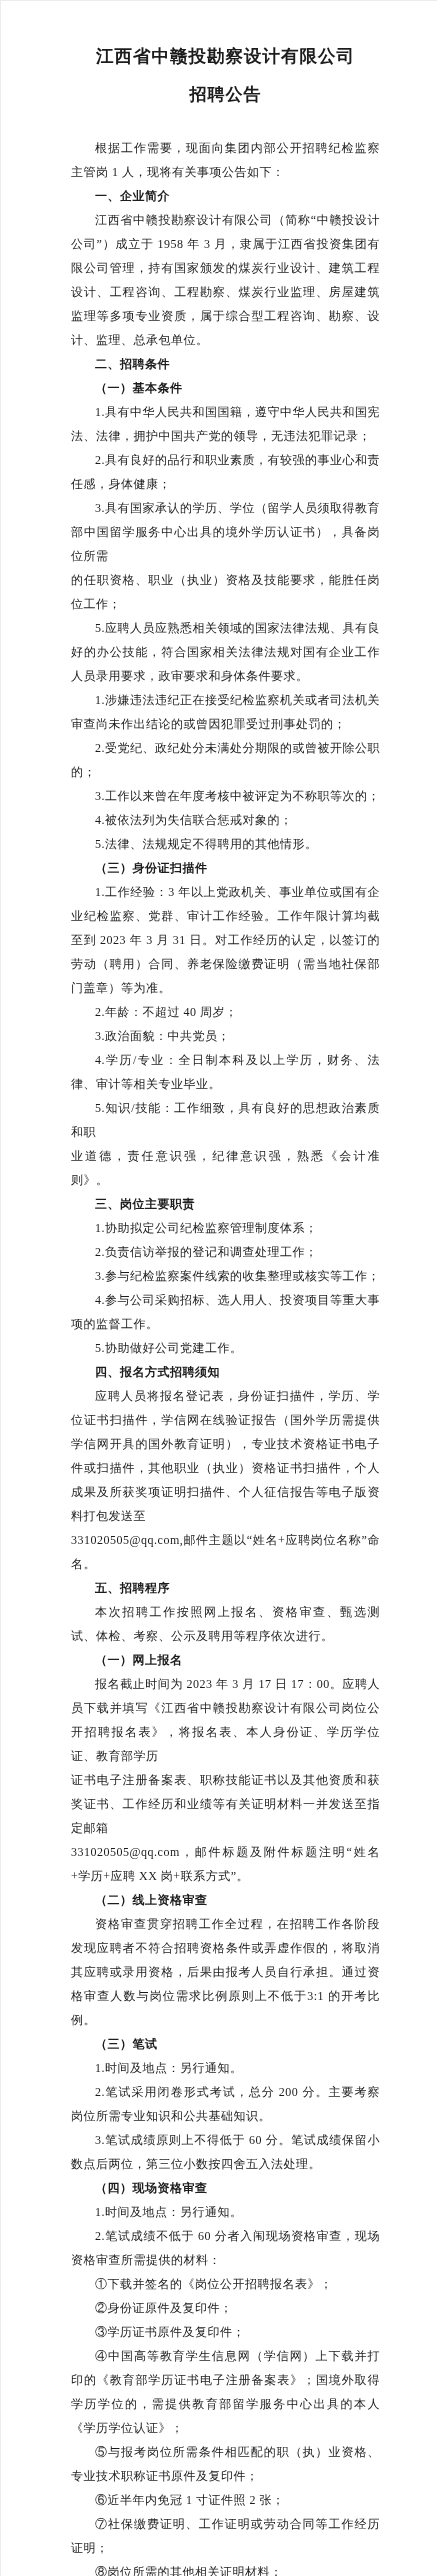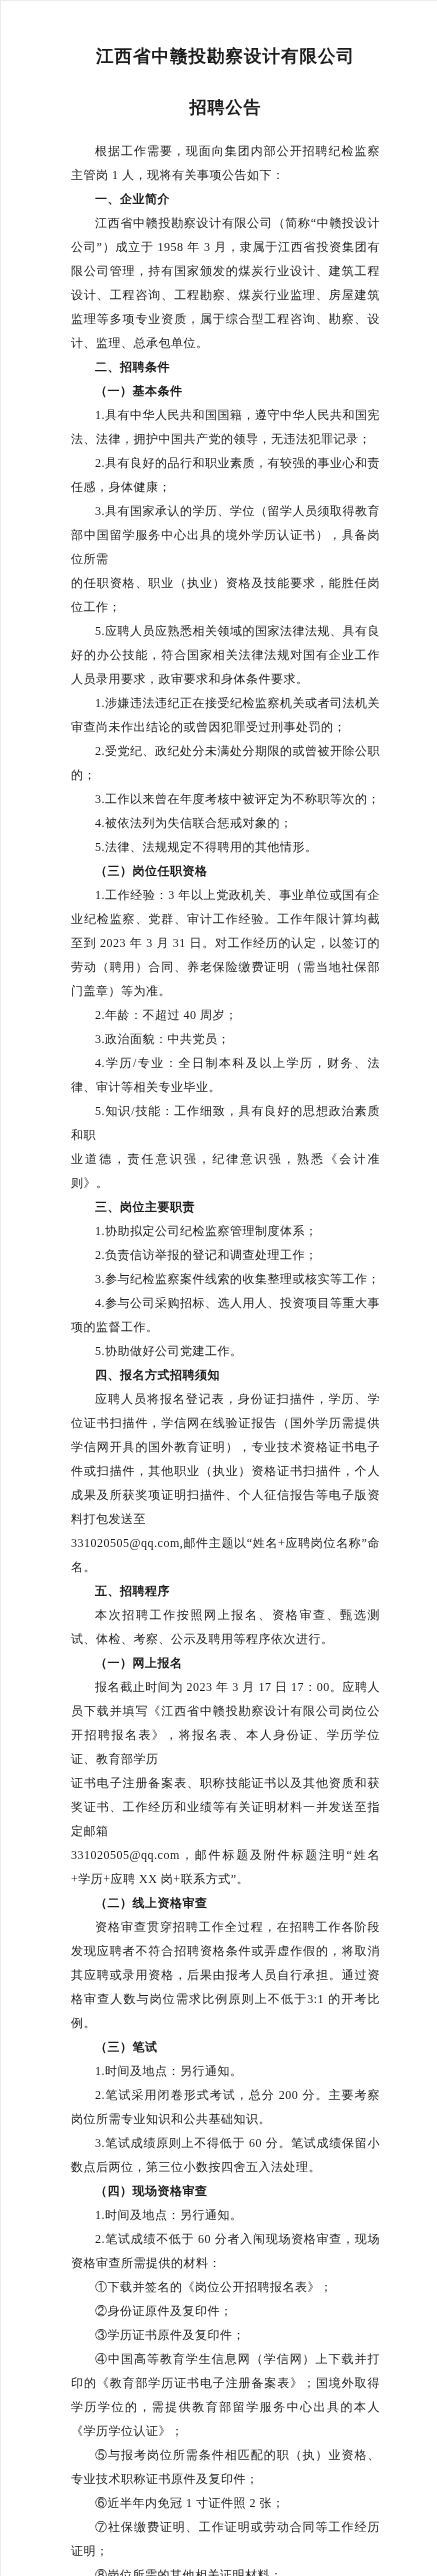--- a/index.html
+++ b/index.html
@@ -16,29 +16,29 @@
     box-sizing:border-box;
     background:#ffffff;
     border:0.5px solid #ececec;
     padding:44px 57px 31px 70px;
   }
   .doc-title1{
     font-size:17.5px;
     font-weight:bold;
     text-align:center;
     line-height:23px;
-    margin:0 0 29px 0;
+    margin:0 0 16px 0;
     letter-spacing:1px;
   }
   .doc-title2{
     font-size:17px;
     font-weight:bold;
     text-align:center;
     line-height:21.6px;
-    margin:0 0 20px 0;
+    margin:0 0 30px 0;
     letter-spacing:1px;
   }
   .para, .h1, .h2, .attach, .sign, .date{
     font-size:12px;
     line-height:24px;
     margin:0;
     letter-spacing:0.5px;
   }
   .para{
     text-align:justify;
@@ -71,21 +71,21 @@
     <div class="para">1.具有中华人民共和国国籍，遵守中华人民共和国宪法、法律，拥护中国共产党的领导，无违法犯罪记录；</div>
     <div class="para">2.具有良好的品行和职业素质，有较强的事业心和责任感，身体健康；</div>
     <div class="para">3.具有国家承认的学历、学位（留学人员须取得教育部中国留学服务中心出具的境外学历认证书），具备岗位所需</div>
     <div class="para noindent pgap">的任职资格、职业（执业）资格及技能要求，能胜任岗位工作；</div>
     <div class="para">5.应聘人员应熟悉相关领域的国家法律法规、具有良好的办公技能，符合国家相关法律法规对国有企业工作人员录用要求，政审要求和身体条件要求。</div>
     <div class="para">1.涉嫌违法违纪正在接受纪检监察机关或者司法机关审查尚未作出结论的或曾因犯罪受过刑事处罚的；</div>
     <div class="para">2.受党纪、政纪处分未满处分期限的或曾被开除公职的；</div>
     <div class="para">3.工作以来曾在年度考核中被评定为不称职等次的；</div>
     <div class="para">4.被依法列为失信联合惩戒对象的；</div>
     <div class="para">5.法律、法规规定不得聘用的其他情形。</div>
-    <div class="h2">（三）岗位任职资格</div>
+    <div class="h2">（三）身份证扫描件</div>
     <div class="para">1.工作经验：3 年以上党政机关、事业单位或国有企业纪检监察、党群、审计工作经验。工作年限计算均截至到 2023 年 3 月 31 日。对工作经历的认定，以签订的劳动（聘用）合同、养老保险缴费证明（需当地社保部门盖章）等为准。</div>
     <div class="para">2.年龄：不超过 40 周岁；</div>
     <div class="para">3.政治面貌：中共党员；</div>
     <div class="para">4.学历/专业：全日制本科及以上学历，财务、法律、审计等相关专业毕业。</div>
     <div class="para">5.知识/技能：工作细致，具有良好的思想政治素质和职</div>
     <div class="para noindent pgap">业道德，责任意识强，纪律意识强，熟悉《会计准则》。</div>
     <div class="h1">三、岗位主要职责</div>
     <div class="para">1.协助拟定公司纪检监察管理制度体系；</div>
     <div class="para">2.负责信访举报的登记和调查处理工作；</div>
     <div class="para">3.参与纪检监察案件线索的收集整理或核实等工作；</div>

